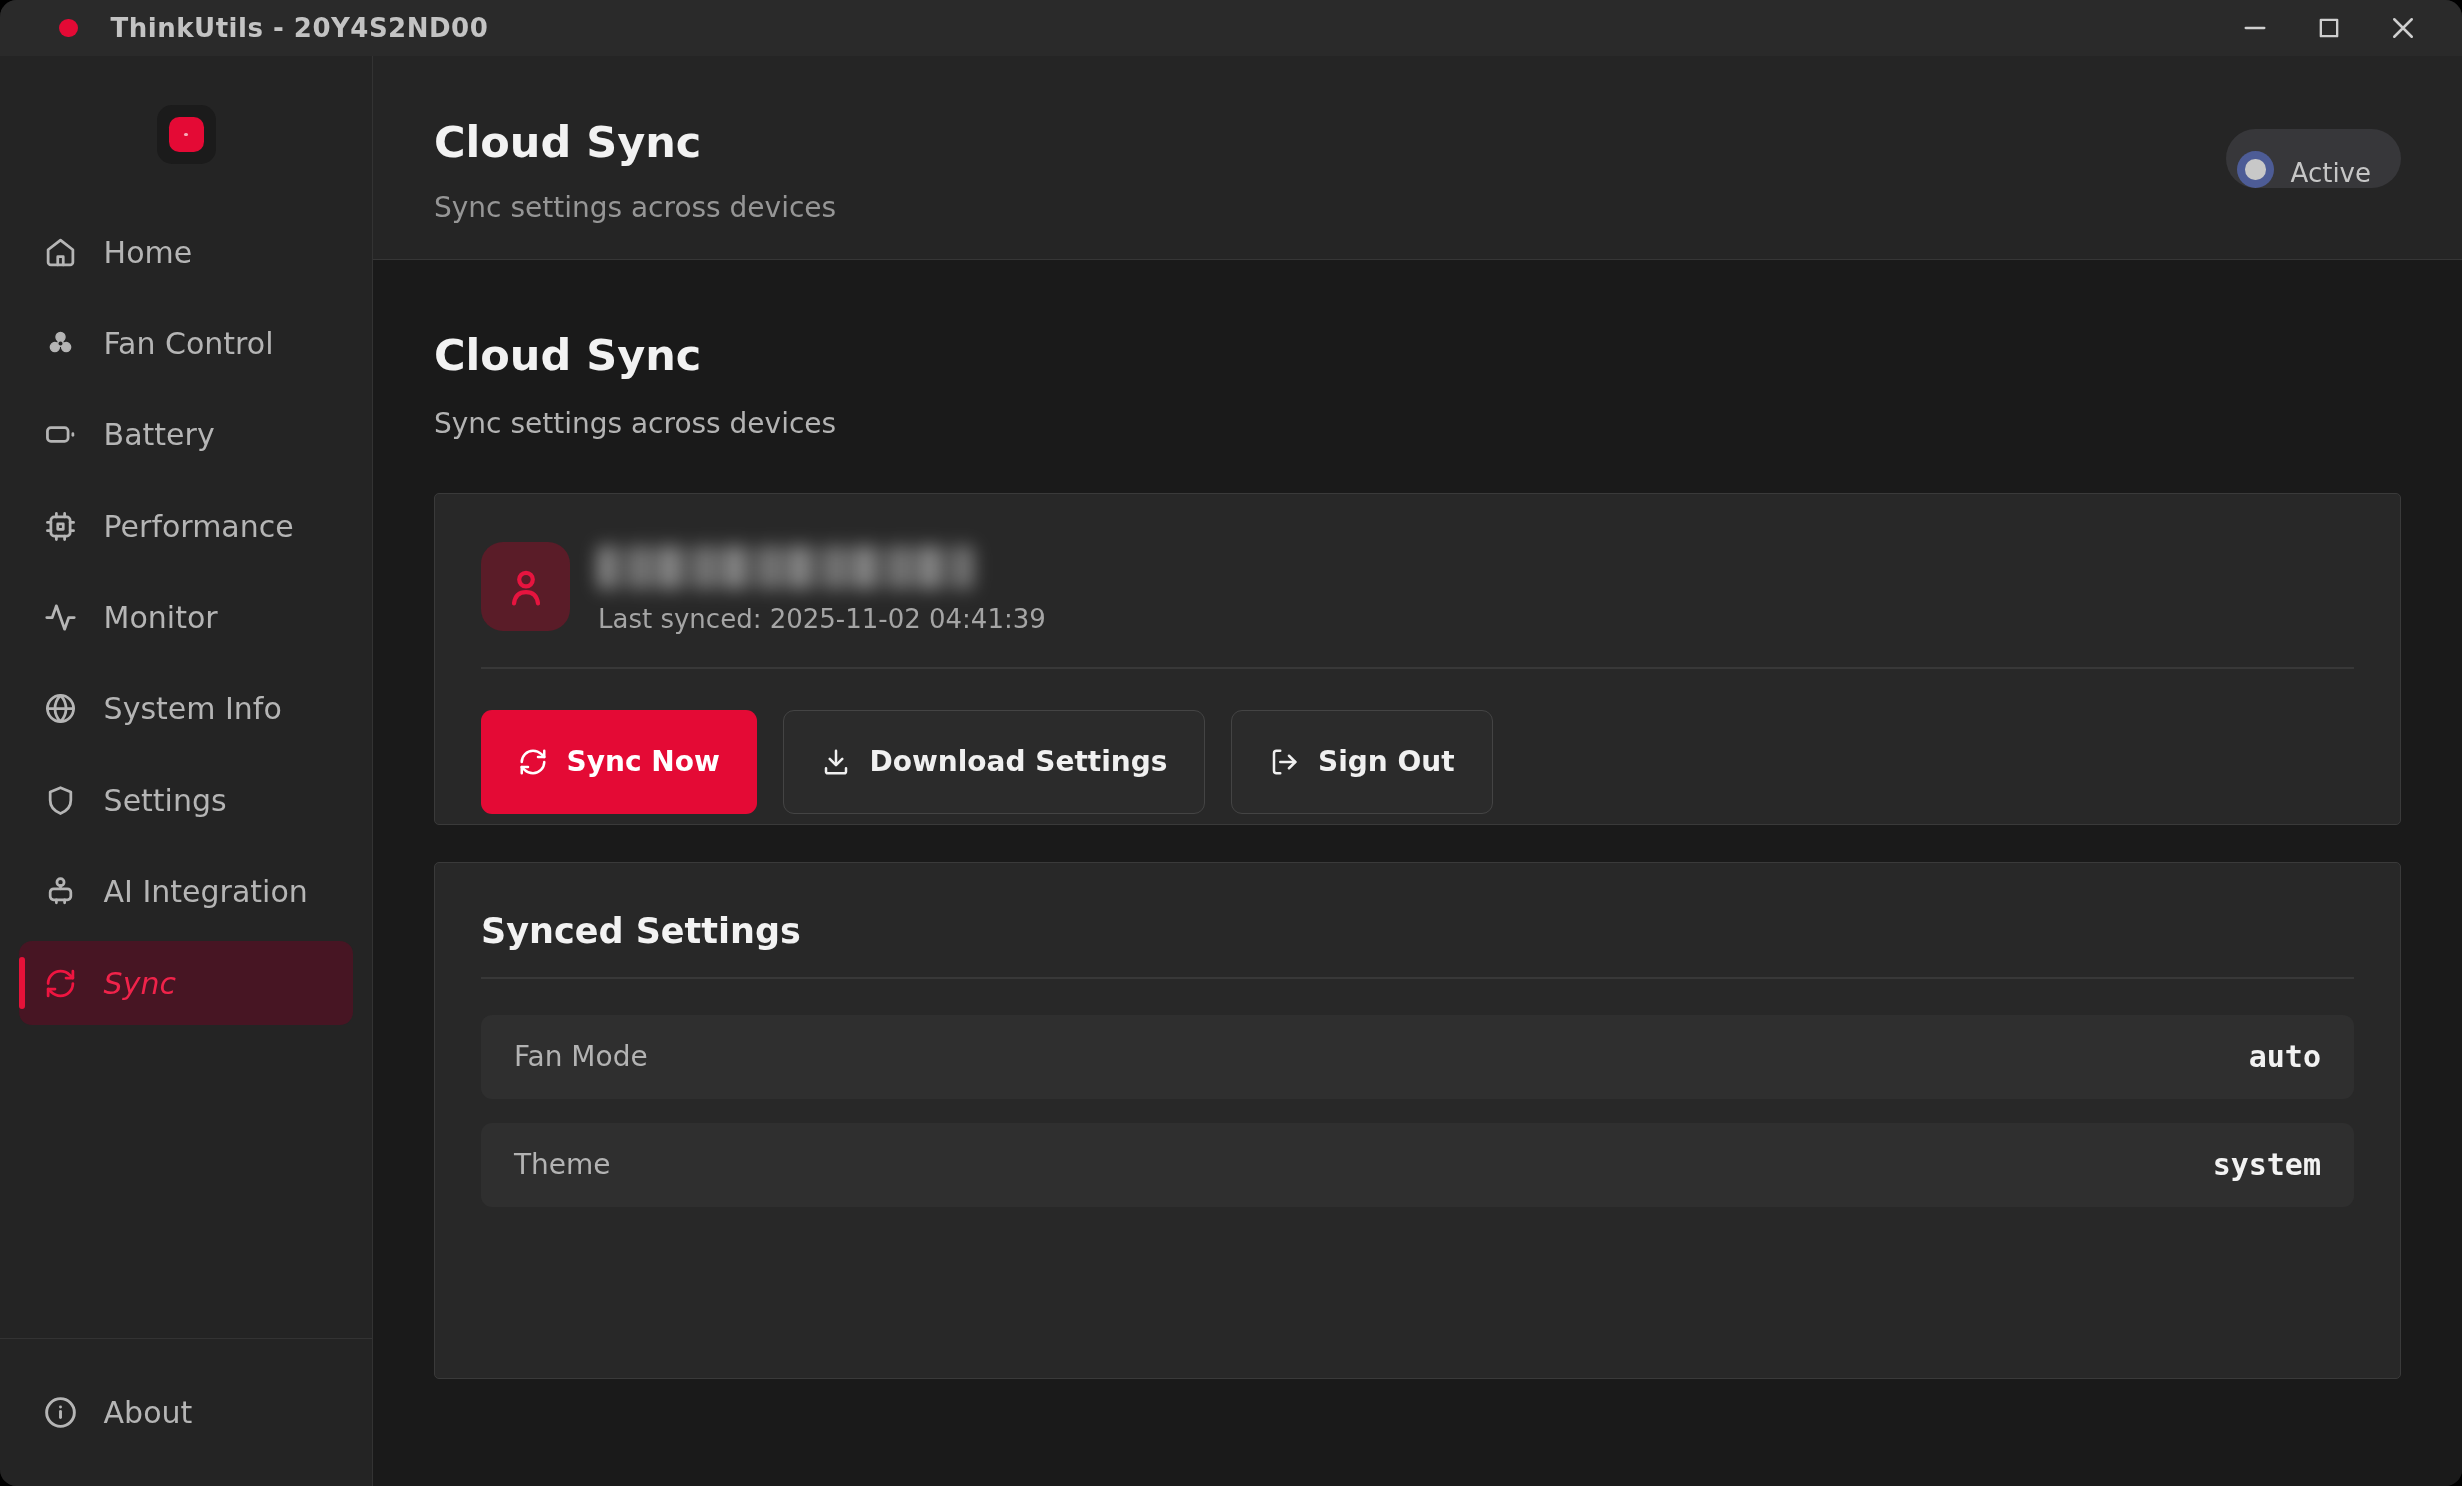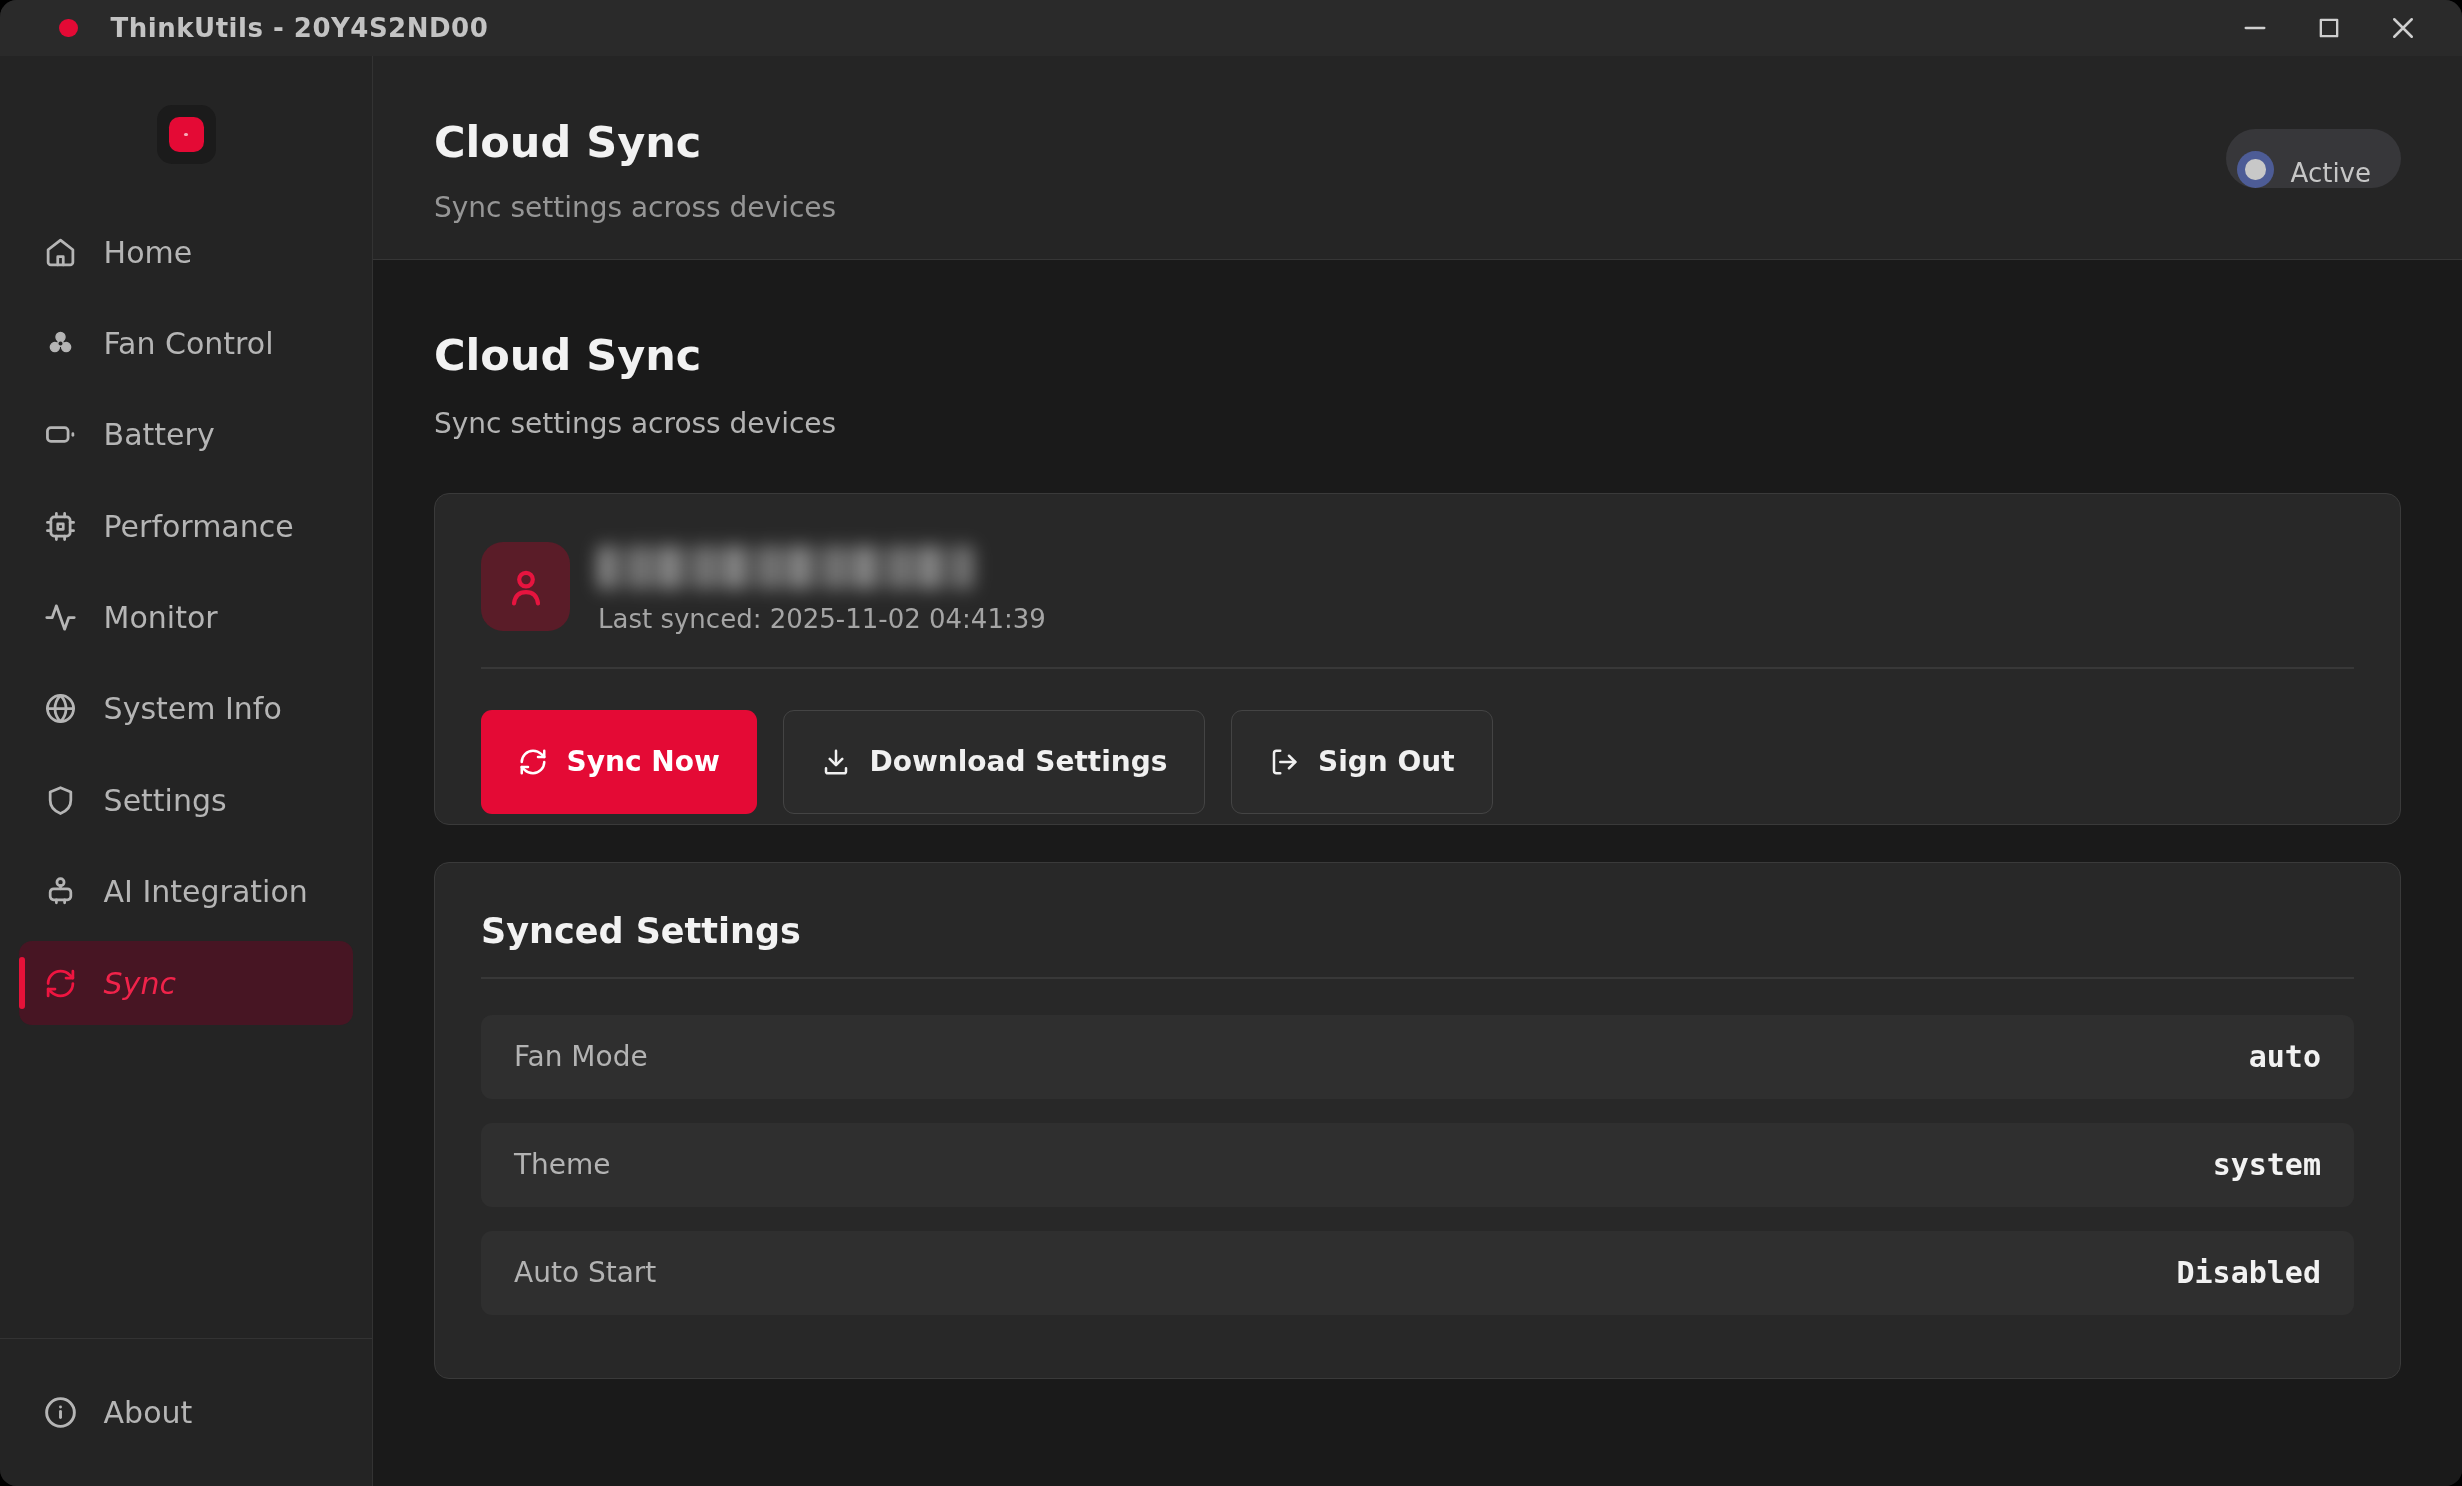--- a/index.html
+++ b/index.html
@@ -46,21 +46,21 @@
          display:flex;align-items:flex-end;padding:0 30px 0 11px;}
   .badge-circle{width:37px;height:37px;border-radius:50%;background:#4d5c96;display:flex;align-items:center;justify-content:center;}
   .badge-circle::after{content:"";width:20.4px;height:20.4px;border-radius:50%;background:#c8c8c8;}
   .badge-label{margin-left:16.7px;font-size:26px;color:#c6c6c6;}
 
   
   .main{position:absolute;top:262px;left:373px;right:0;bottom:0;background:#1a1a1a;
         padding:68px 61px 0 61px;box-sizing:border-box;}
   .m-title{font-size:43px;font-weight:bold;color:#f2f2f2;}
   .m-sub{margin-top:27px;font-size:28px;color:#b3b3b3;}
-  .card{background:#282828;border:1.9px solid #3a3a3a;border-radius:15px;box-sizing:border-box;}
+  .card{background:#282828;border:1.9px solid #3a3a3a;border-radius:5px;box-sizing:border-box;}
   .card-account{margin-top:53px;height:332px;padding:48px 46px 39px 46px;}
   .acct-row{display:flex;}
   .avatar{width:89px;height:89px;border-radius:22px;background:#5a1c28;display:flex;align-items:center;justify-content:center;flex:none;}
   .avatar svg{stroke:#e6143f;}
   .acct-info{margin-left:28px;padding-top:3.7px;}
   .blurbar{width:376px;height:43px;border-radius:5.6px;
            background:repeating-linear-gradient(90deg,#bdbdbd 0 15px,#5c5c5c 15px 33px,#999 33px 50px,#707070 50px 65px);
            filter:blur(9.3px);opacity:.72;}
   .last-synced{margin-top:15px;font-size:26px;color:#a5a5a5;}
   .card-divider{height:1.9px;background:#383838;margin-top:33px;}
@@ -295,22 +295,18 @@
       <div class="ss-divider"></div>
       <div class="rows">
         <div class="srow">
           <span class="srow-label">Fan Mode</span>
           <span class="srow-value">auto</span>
         </div>
         <div class="srow">
           <span class="srow-label">Theme</span>
           <span class="srow-value">system</span>
         </div>
-        <div class="srow">
-          <span class="srow-label">Auto Start</span>
-          <span class="srow-value">Disabled</span>
-        </div>
       </div>
     </div>
   </div>
 
 </div>
 
 
 </body></html>

